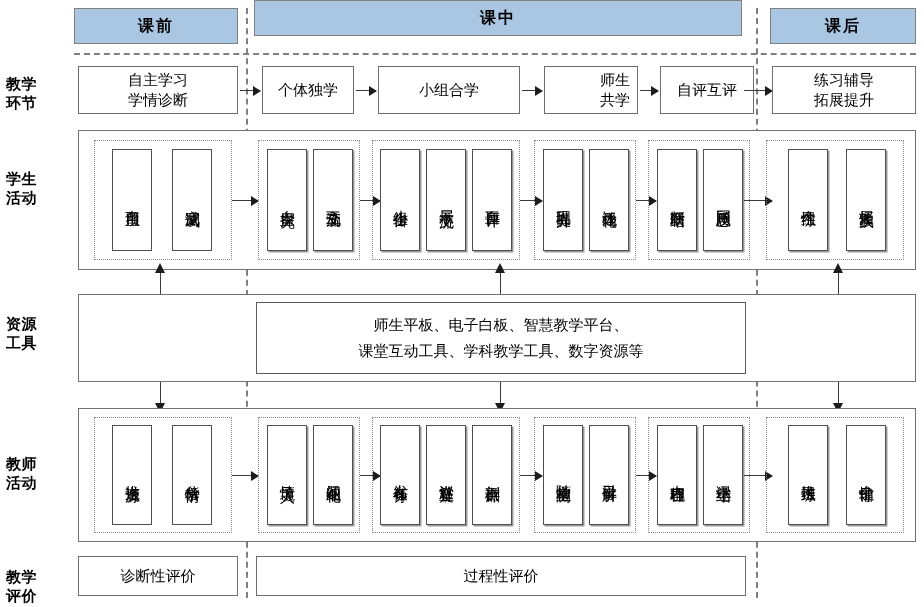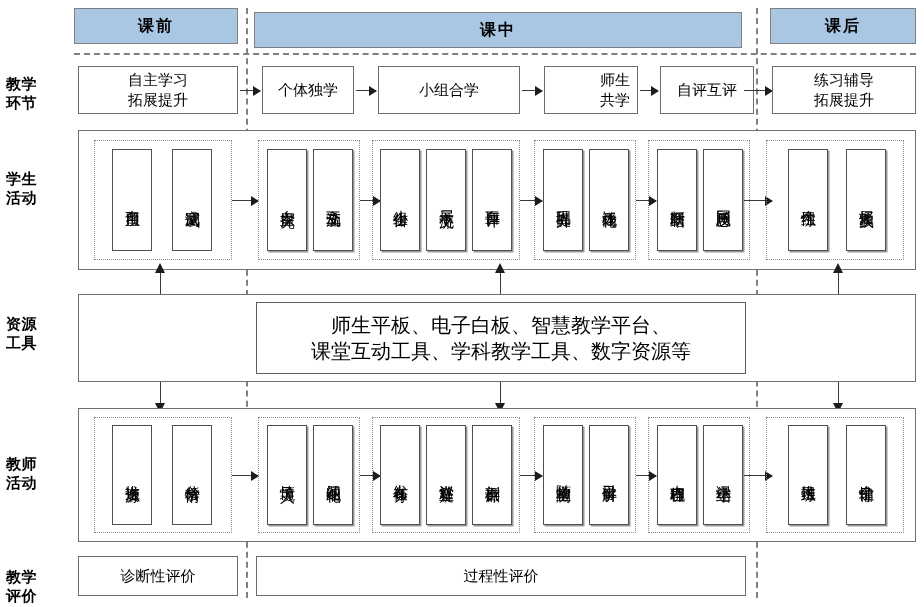--- a/index.html
+++ b/index.html
@@ -163,21 +163,21 @@
   }
 </style>
 </head>
 <body>
 
 <div id="canvas">
 
   <div class="phase-bar abs" style="left:74px;top:8px;width:164px;">
     <span>课前</span>
   </div>
-  <div class="phase-bar abs" style="left:254px;top:12px;width:488px;">
+  <div class="phase-bar abs" style="left:254px;top:0;width:488px;">
     <span>课中</span>
   </div>
   <div class="phase-bar abs" style="left:770px;top:8px;width:146px;">
     <span>课后</span>
   </div>
 
   <div class="hdash" style="left:74px;top:53px;width:842px;"></div>
 
   <div class="divider" style="left:246px;top:8px;height:590px;"></div>
   <div class="divider" style="left:756px;top:8px;height:590px;"></div>
@@ -187,21 +187,21 @@
   <div class="row-label" style="top:170px;">学生
 活动</div>
   <div class="row-label" style="top:315px;">资源
 工具</div>
   <div class="row-label" style="top:455px;">教师
 活动</div>
   <div class="row-label" style="top:568px;">教学
 评价</div>
 
   <div class="box" style="left:78px;top:66px;width:160px;height:48px;">自主学习
-拓展提升</div>
+学情诊断</div>
   <div class="arrow-r" style="left:240px;top:90px;width:20px;"></div>
 
   <div class="box" style="left:262px;top:66px;width:92px;height:48px;">个体独学</div>
   <div class="arrow-r" style="left:356px;top:90px;width:20px;"></div>
 
   <div class="box" style="left:378px;top:66px;width:142px;height:48px;">小组合学</div>
   <div class="arrow-r" style="left:522px;top:90px;width:20px;"></div>
 
   <div class="box" style="left:544px;top:66px;width:94px;height:48px;padding-left:48px;">师生共学</div>
   <div class="arrow-r" style="left:640px;top:90px;width:18px;"></div>
@@ -249,21 +249,21 @@
   <div class="vcard shadow" style="left:788px;top:149px;width:40px;height:102px;">个性练习</div>
   <div class="vcard shadow" style="left:846px;top:149px;width:40px;height:102px;">拓展实践</div>
 
   <div class="arrow-up" style="left:160px;top:272px;height:22px;"></div>
   <div class="arrow-up" style="left:500px;top:272px;height:22px;"></div>
   <div class="arrow-up" style="left:838px;top:272px;height:22px;"></div>
 
   <div class="band" style="left:78px;top:294px;width:838px;height:88px;"></div>
 
 
-  <div class="box thin" style="left:256px;top:302px;width:490px;height:72px;font-size:20px;line-height:26px;">师生平板、电子白板、智慧教学平台、
+  <div class="box thin" style="left:256px;top:302px;width:490px;height:72px;font-size:15px;line-height:26px;">师生平板、电子白板、智慧教学平台、
 课堂互动工具、学科教学工具、数字资源等</div>
 
 
   <div class="arrow-dn" style="left:160px;top:382px;height:22px;"></div>
   <div class="arrow-dn" style="left:500px;top:382px;height:22px;"></div>
   <div class="arrow-dn" style="left:838px;top:382px;height:22px;"></div>
 
   <div class="band" style="left:78px;top:408px;width:838px;height:134px;"></div>
 
   <div class="group" style="left:94px;top:417px;width:138px;height:116px;"></div>

